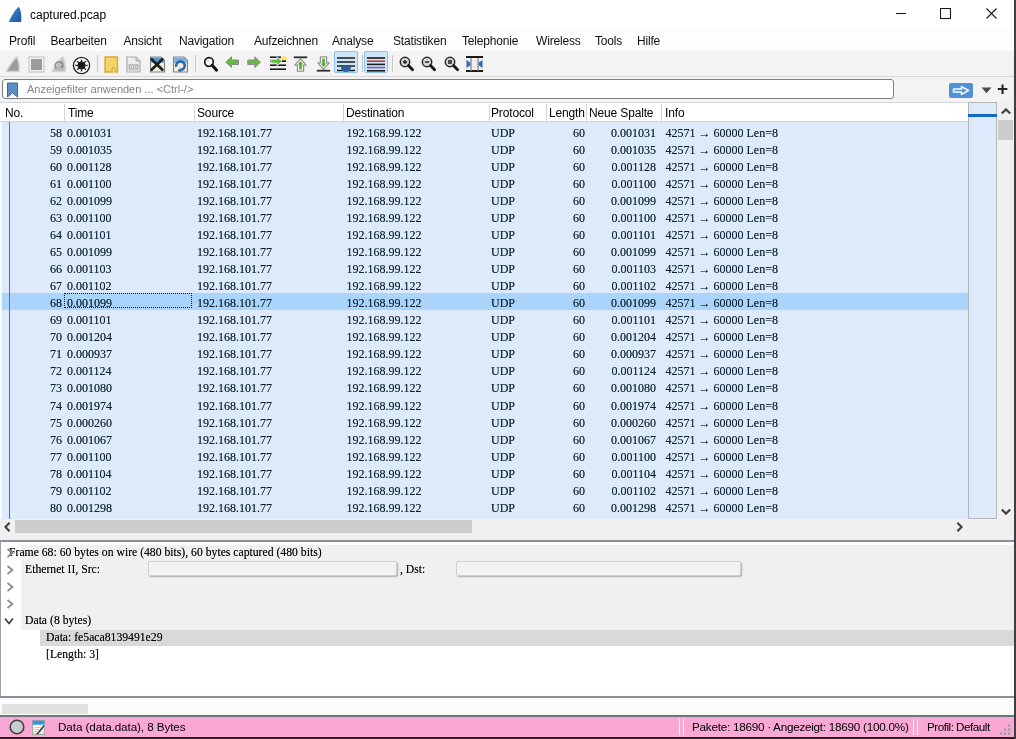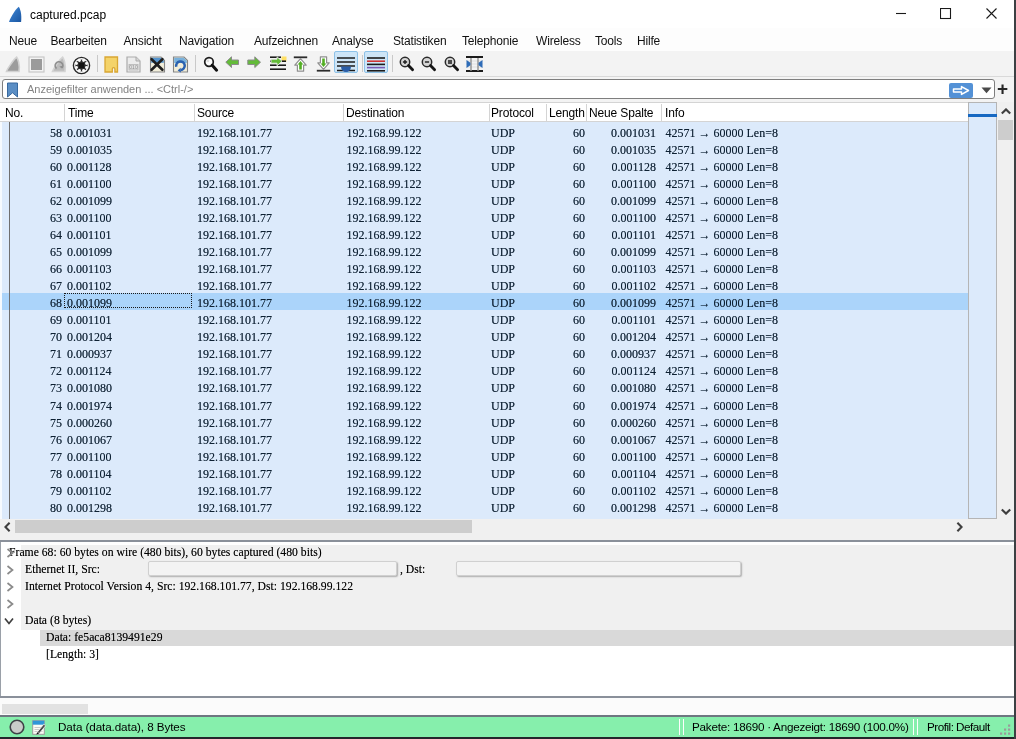--- a/index.html
+++ b/index.html
@@ -12,21 +12,21 @@
 
 #menubar{left:0;top:28px;width:1014px;height:23px;background:#fdfdfd}
 .mi{position:absolute;top:6px;font-size:12px;color:#111;letter-spacing:-0.18px}
 
 #toolbar{left:0;top:51px;width:1014px;height:26px;background:#f3f3f3;border-bottom:1px solid #d9d9d9}
 .tsep{position:absolute;top:4px;width:1px;height:17px;background:#c9c9c9}
 .tico{position:absolute;top:5px}
 .tbtn{position:absolute;top:0px;width:24px;height:22px;background:#cde5f7;border:1px solid #8ec2e8;border-radius:2px}
 
 #filterbar{left:0;top:77px;width:1014px;height:25px;background:#f3f3f3}
-#finput{position:absolute;left:2px;top:2px;width:993px;height:20px;background:#fff;border:1px solid #7e7e7e;border-radius:3px}
+#finput{position:absolute;left:2px;top:2px;width:892px;height:20px;background:#fff;border:1px solid #7e7e7e;border-radius:3px}
 #fph{position:absolute;left:24px;top:2.5px;font-size:11px;color:#838383}
 #fapply{position:absolute;left:946px;top:2.5px;width:24px;height:15px;background:#5391d6;border-radius:2px}
 #fplus{position:absolute;left:997px;top:1px;font-size:19px;font-weight:bold;color:#262626}
 
 #plist{left:0;top:102px;width:968px;height:432px;background:#fff}
 #phead{position:absolute;left:0;top:0;width:968px;height:20px;background:#fff;border-top:1px solid #d4d4d4;border-bottom:1px solid #d4d4d4}
 .hsep{position:absolute;top:1px;width:1px;height:18px;background:#d4d4d4}
 .hlabel{position:absolute;top:3px;font-size:12px;color:#000;letter-spacing:-0.15px}
 #rows{position:absolute;left:0;top:20px;width:968px;height:397px;overflow:hidden}
 .prow{position:absolute;left:0;width:968px;height:18px;background:#dceafb;font-size:12px;color:#0e2133;white-space:pre;line-height:17px;text-shadow:0 0 0.6px rgba(14,33,51,0.55)}
@@ -49,21 +49,21 @@
 .drow{position:absolute;font-size:11.7px;color:#000;white-space:pre;text-shadow:0 0 0.5px rgba(0,0,0,0.45)}
 .drowbg{position:absolute;left:20px;width:994px;height:17px;background:#f0f0f0}
 #dselbg{position:absolute;left:39px;width:975px;height:16px;background:#d9d9d9}
 .chev{position:absolute}
 .redact{position:absolute;height:15px;background:#f3f3f3;border:1px solid #d0d0d0;border-radius:2px;box-shadow:1px 1px 1.5px rgba(120,120,120,0.55)}
 #dborder{left:0;top:696px;width:1014px;height:2px;background:#8a909a}
 #dscroll{left:0;top:698px;width:1014px;height:17px;background:#fbfbfb}
 #dthumb{position:absolute;left:2px;top:6px;width:86px;height:10px;background:#e2e2e2}
 
 #sborder{left:0;top:715px;width:1014px;height:2px;background:#6e7680}
-#status{left:0;top:717px;width:1014px;height:20px;background:#86efac;font-size:11.7px;color:#000;letter-spacing:-0.1px}
+#status{left:0;top:717px;width:1014px;height:20px;background:#f9a8d4;font-size:11.7px;color:#000;letter-spacing:-0.1px}
 #sbottom{left:0;top:737px;width:1016px;height:2px;background:#23262b}
 .ssep{position:absolute;top:2px;width:1px;height:16px;background:#c3c3c3;border-right:1px solid #fdfdfd}
 
 #rborder{left:1014px;top:0;width:2px;height:739px;background:#3c4043}
 </style></head><body>
 <div class="abs" id="title"></div>
 <div class="abs" style="left:8px;top:6px">
     <svg width="15" height="17" viewBox="0 0 15 17" style="">
       <defs>
         <linearGradient id="fg" x1="0" y1="0" x2="1" y2="1">
@@ -85,21 +85,21 @@
     <svg width="12" height="12" viewBox="0 0 12 12" style="">
       <rect x="0.5" y="0.5" width="10" height="10" fill="none" stroke="#1a1a1a" stroke-width="1.1"></rect>
     </svg>
   </div>
 <div class="abs" style="left:986px;top:8px">
     <svg width="12" height="12" viewBox="0 0 12 12" style="">
       <path d="M0.5,0.5 L10.5,10.5 M10.5,0.5 L0.5,10.5" stroke="#1a1a1a" stroke-width="1.1"></path>
     </svg>
   </div>
 <div class="abs" id="menubar">
-    <span class="mi" style="left:9px">Neue</span>
+    <span class="mi" style="left:9px">Profil</span>
     <span class="mi" style="left:50.5px">Bearbeiten</span>
     <span class="mi" style="left:123.5px">Ansicht</span>
     <span class="mi" style="left:179px">Navigation</span>
     <span class="mi" style="left:254px">Aufzeichnen</span>
     <span class="mi" style="left:332px">Analyse</span>
     <span class="mi" style="left:393px">Statistiken</span>
     <span class="mi" style="left:462px">Telephonie</span>
     <span class="mi" style="left:536px">Wireless</span>
     <span class="mi" style="left:595px">Tools</span>
     <span class="mi" style="left:637px">Hilfe</span>
@@ -377,21 +377,20 @@
 <div class="abs" id="split1line"></div>
 <div class="abs" id="dpane">
     <div class="drowbg" style="top:2.5px"></div>
     <div class="drowbg" style="top:19.5px"></div>
     <div class="drowbg" style="top:36.5px"></div>
     <div class="drowbg" style="top:53.5px"></div>
     <div class="drowbg" style="top:70.5px"></div>
     <div id="dselbg" style="top:87.5px"></div>
     <div class="drow mono" style="left:8px;top:4.0px">Frame 68: 60 bytes on wire (480 bits), 60 bytes captured (480 bits)</div>
     <div class="drow mono" style="left:24px;top:21.0px">Ethernet II, Src:</div>
-    <div class="drow mono" style="left:24px;top:38.0px">Internet Protocol Version 4, Src: 192.168.101.77, Dst: 192.168.99.122</div>
     <div class="drow mono" style="left:24px;top:72.0px">Data (8 bytes)</div>
     <div class="drow mono" style="left:45px;top:89.0px">Data: fe5aca8139491e29</div>
     <div class="drow mono" style="left:45px;top:106.0px">[Length: 3]</div>
     <div class="drow mono" style="left:399px;top:21.0px">, Dst:</div>
     <span class="chev" style="left:5px;top:5.5px">
       <svg width="8" height="10" viewBox="0 0 8 10" style="">
         <path d="M1.5,1 L6.5,5 L1.5,9" fill="none" stroke="#8a8a8a" stroke-width="1.7"></path>
       </svg>
     </span>
     <span class="chev" style="left:5px;top:22.5px">

